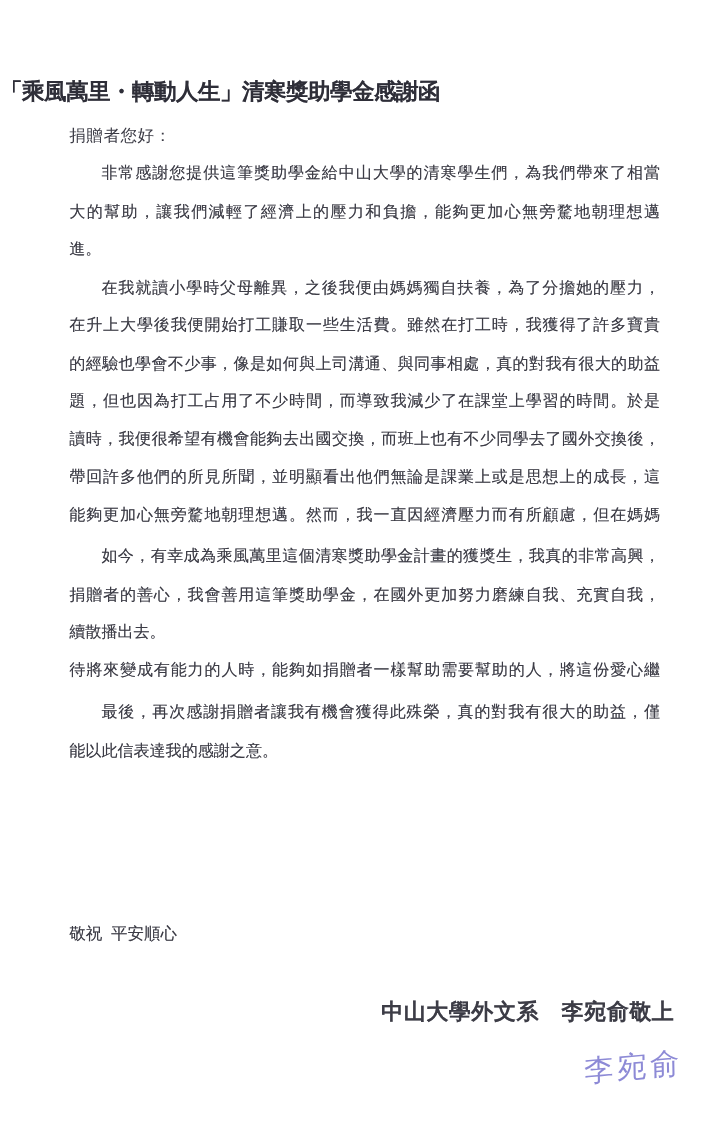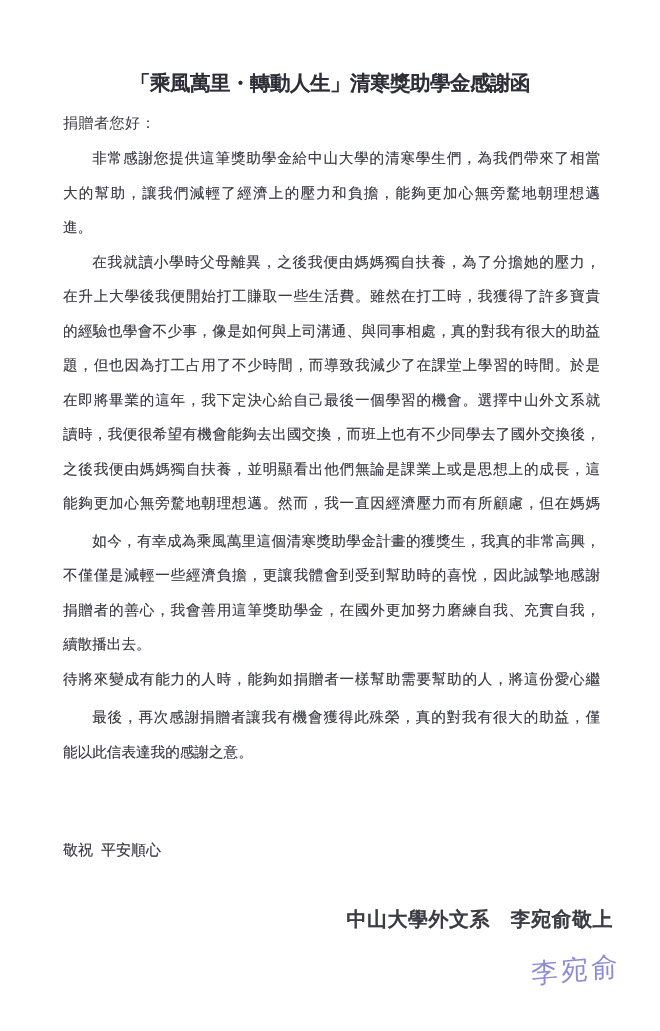--- a/index.html
+++ b/index.html
@@ -11,21 +11,21 @@
     background: var(--paper, #ffffff);
     font-family: "Liberation Serif", "DejaVu Serif", serif;
     color: var(--ink, #3c3c46);
     overflow: hidden;
   }
   .title {
     position: absolute;
     top: 69px;
     left: 0;
     width: 100%;
-    text-align: center;
+    text-align: left;
     font-size: 20.5px;
     letter-spacing: -0.5px;
     font-weight: 700;
     color: var(--title-ink, #2e2e38);
     text-shadow: 0 0 0.5px rgba(46,46,56,0.55);
   }
   .salutation {
     position: absolute;
     left: 63px;
     top: 114px;
@@ -99,29 +99,27 @@
       <div class="line first">非常感謝您提供這筆獎助學金給中山大學的清寒學生們，為我們帶來了相當</div>
       <div class="line">大的幫助，讓我們減輕了經濟上的壓力和負擔，能夠更加心無旁騖地朝理想邁</div>
       <div class="line last">進。</div>
     </div>
 
     <div class="para">
       <div class="line first">在我就讀小學時父母離異，之後我便由媽媽獨自扶養，為了分擔她的壓力，</div>
       <div class="line">在升上大學後我便開始打工賺取一些生活費。雖然在打工時，我獲得了許多寶貴</div>
       <div class="line">的經驗也學會不少事，像是如何與上司溝通、與同事相處，真的對我有很大的助益</div>
       <div class="line">題，但也因為打工占用了不少時間，而導致我減少了在課堂上學習的時間。於是</div>
-      <div class="line">在即將畢業的這年，我下定決心給自己最後一個學習的機會。選擇中山外文系就</div>
       <div class="line">讀時，我便很希望有機會能夠去出國交換，而班上也有不少同學去了國外交換後，</div>
-      <div class="line">之後我便由媽媽獨自扶養，並明顯看出他們無論是課業上或是思想上的成長，這</div>
+      <div class="line">帶回許多他們的所見所聞，並明顯看出他們無論是課業上或是思想上的成長，這</div>
       <div class="line">能夠更加心無旁騖地朝理想邁。然而，我一直因經濟壓力而有所顧慮，但在媽媽</div>
     </div>
 
     <div class="para gap3">
       <div class="line first">如今，有幸成為乘風萬里這個清寒獎助學金計畫的獲獎生，我真的非常高興，</div>
-      <div class="line">不僅僅是減輕一些經濟負擔，更讓我體會到受到幫助時的喜悅，因此誠摯地感謝</div>
       <div class="line">捐贈者的善心，我會善用這筆獎助學金，在國外更加努力磨練自我、充實自我，</div>
       <div class="line last">續散播出去。</div>
       <div class="line">待將來變成有能力的人時，能夠如捐贈者一樣幫助需要幫助的人，將這份愛心繼</div>
     </div>
 
     <div class="para gap4">
       <div class="line first">最後，再次感謝捐贈者讓我有機會獲得此殊榮，真的對我有很大的助益，僅</div>
       <div class="line last">能以此信表達我的感謝之意。</div>
     </div>
 

